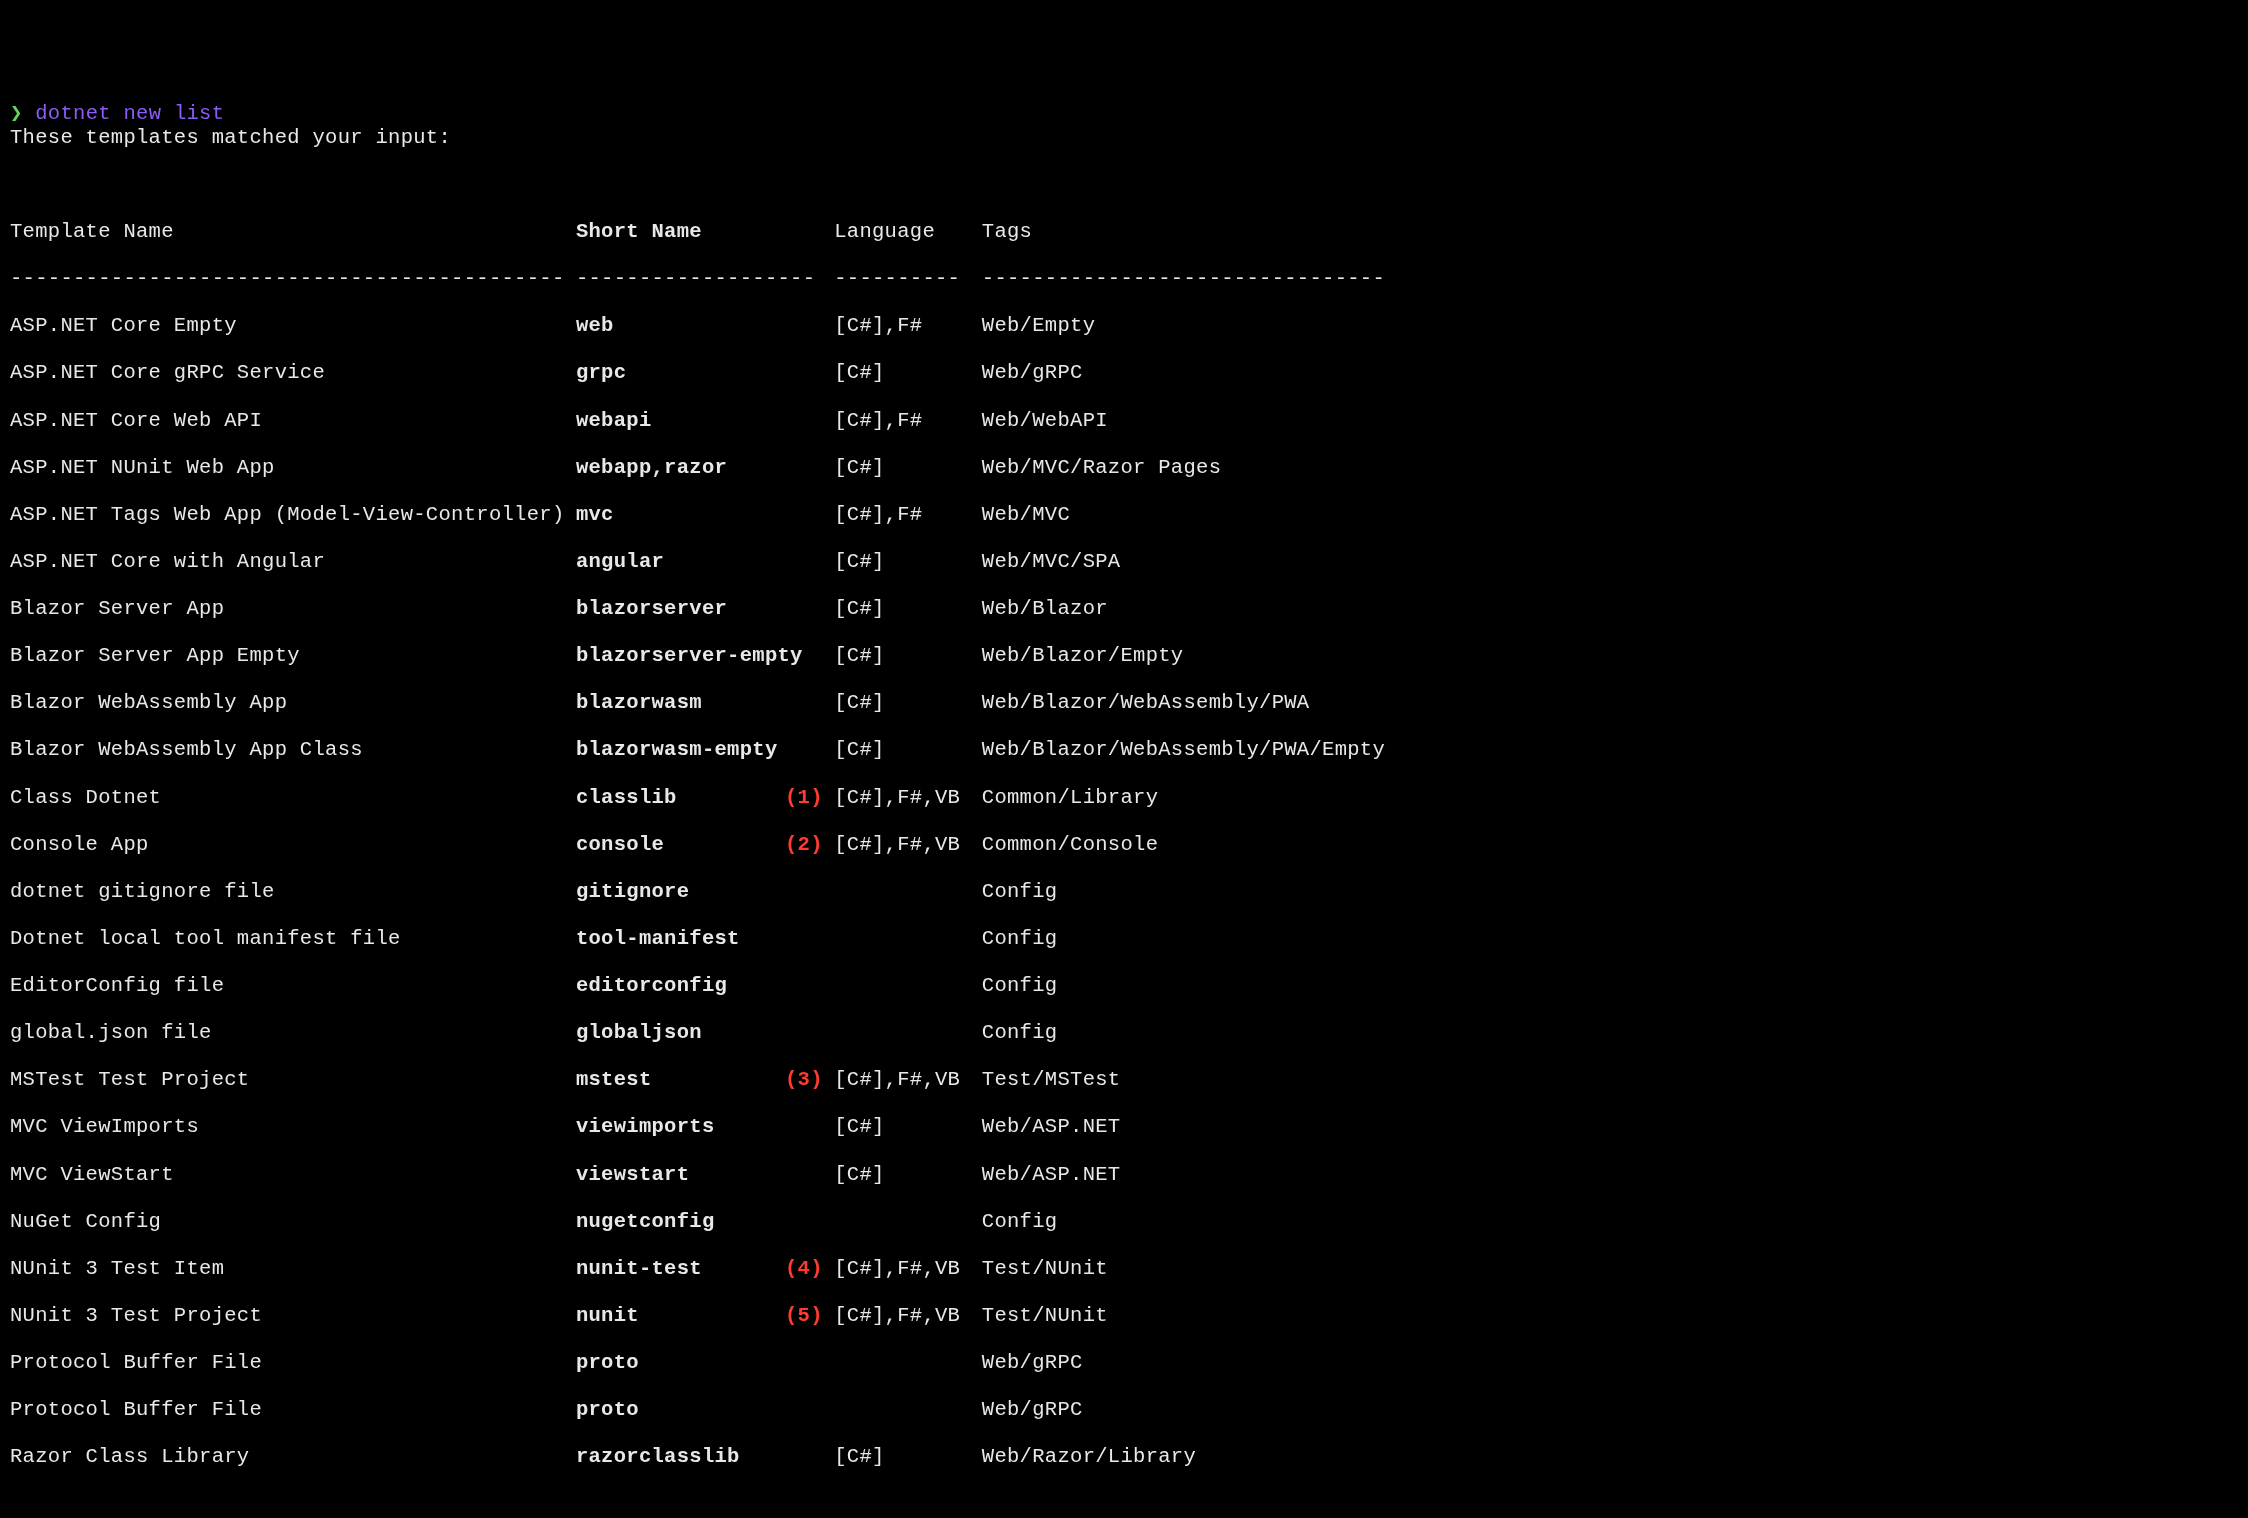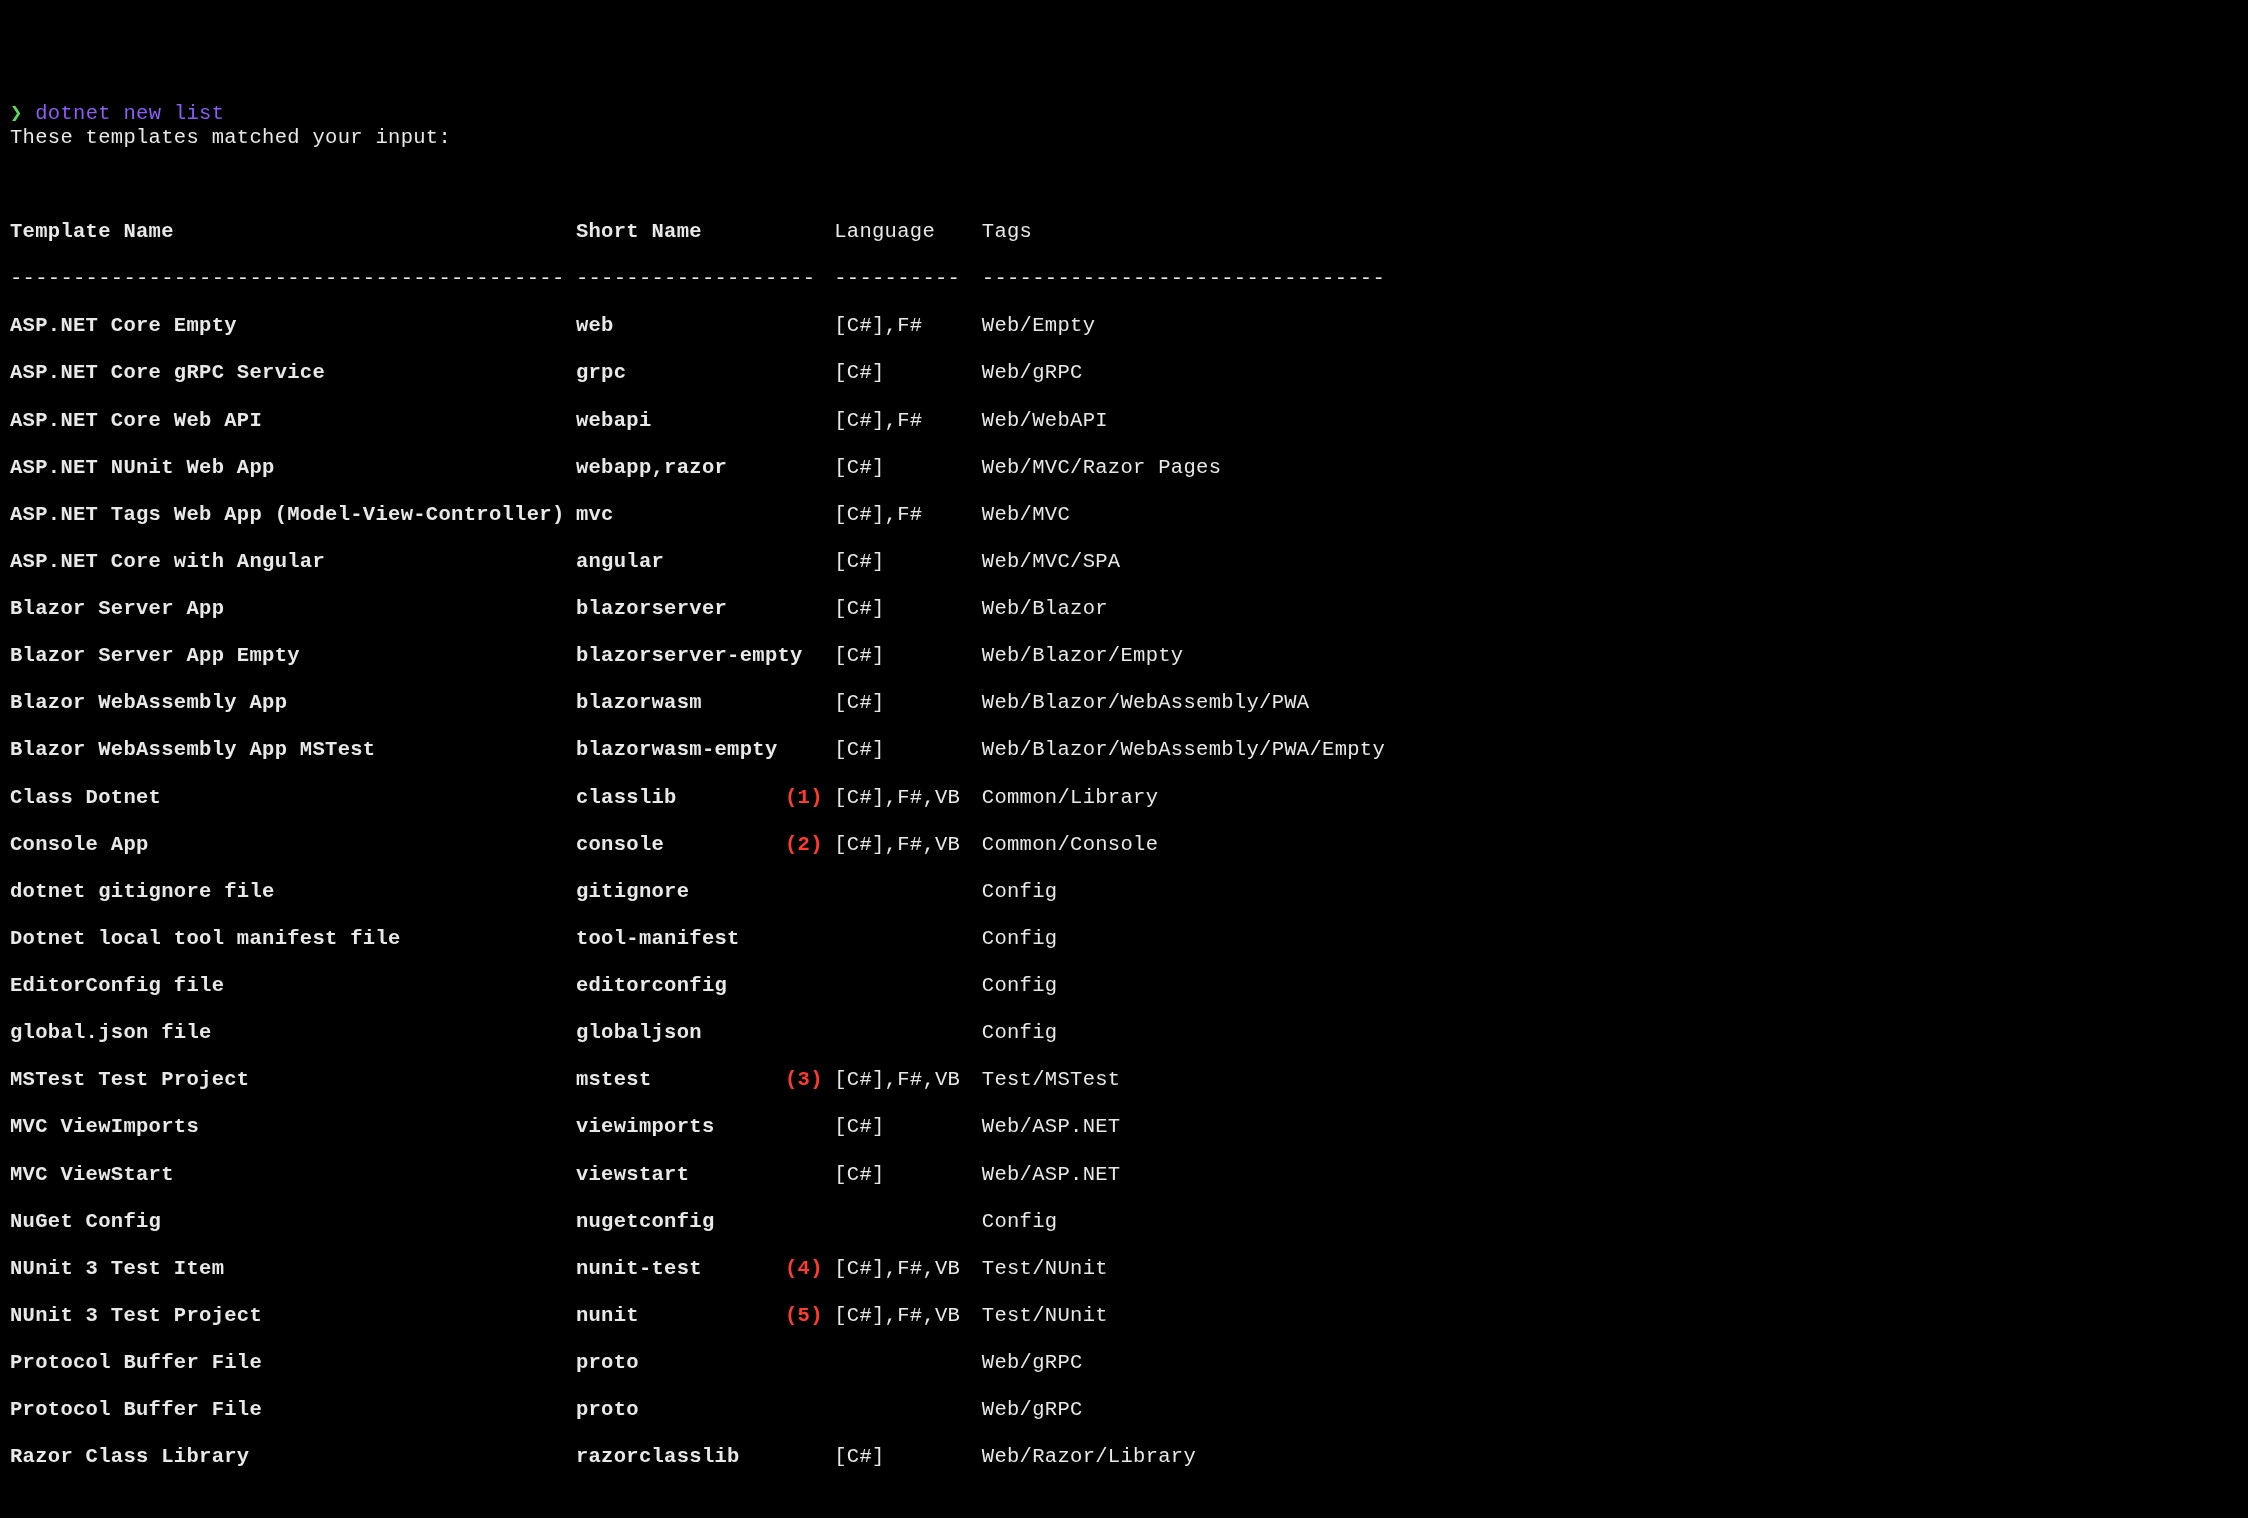--- a/index.html
+++ b/index.html
@@ -24,21 +24,21 @@
     .command {
       color: #8b5cf6;
     }
     .header-row, .divider-row, .data-row, .blank-row, .message-row {
       display: block;
     }
     .annotation {
       color: #ff3b30;
       font-weight: 600;
     }
-    .col-name   { display: inline-block; width: 46ch; font-weight: bold; }
+    .col-name   { display: inline-block; width: 46ch; }
     .col-short  { display: inline-block; width: 17ch; font-weight: bold; }
     .col-anno   { display: inline-block; width: 3ch; text-align: right; }
     .col-gap    { display: inline-block; width: 1ch; }
     .col-lang   { display: inline-block; width: 12ch; }
     .col-tags   { display: inline-block; }
     .divider-col-name  { display: inline-block; width: 44ch; }
     .divider-col-short { display: inline-block; width: 19ch; }
     .divider-col-lang  { display: inline-block; width: 10ch; }
     .divider-col-tags  { display: inline-block; }
     .divider-sp        { display: inline-block; width: 2ch; }
@@ -55,21 +55,21 @@
 <span class="divider-row"><span class="divider-col-name">--------------------------------------------</span><span class="divider-sp">  </span><span class="divider-col-short">-------------------</span><span class="divider-sp">  </span><span class="divider-col-lang">----------</span><span class="divider-sp">  </span><span class="divider-col-tags">--------------------------------</span></span>
 <span id="rows-container"><span class="data-row"><span class="col-name">ASP.NET Core Empty</span><span class="col-short">web</span><span class="col-anno annotation">   </span><span class="col-gap"> </span><span class="col-lang">[C#],F#</span><span class="col-tags">Web/Empty</span></span>
 <span class="data-row"><span class="col-name">ASP.NET Core gRPC Service</span><span class="col-short">grpc</span><span class="col-anno annotation">   </span><span class="col-gap"> </span><span class="col-lang">[C#]</span><span class="col-tags">Web/gRPC</span></span>
 <span class="data-row"><span class="col-name">ASP.NET Core Web API</span><span class="col-short">webapi</span><span class="col-anno annotation">   </span><span class="col-gap"> </span><span class="col-lang">[C#],F#</span><span class="col-tags">Web/WebAPI</span></span>
 <span class="data-row"><span class="col-name">ASP.NET NUnit Web App</span><span class="col-short">webapp,razor</span><span class="col-anno annotation">   </span><span class="col-gap"> </span><span class="col-lang">[C#]</span><span class="col-tags">Web/MVC/Razor Pages</span></span>
 <span class="data-row"><span class="col-name">ASP.NET Tags Web App (Model-View-Controller)</span><span class="col-short">mvc</span><span class="col-anno annotation">   </span><span class="col-gap"> </span><span class="col-lang">[C#],F#</span><span class="col-tags">Web/MVC</span></span>
 <span class="data-row"><span class="col-name">ASP.NET Core with Angular</span><span class="col-short">angular</span><span class="col-anno annotation">   </span><span class="col-gap"> </span><span class="col-lang">[C#]</span><span class="col-tags">Web/MVC/SPA</span></span>
 <span class="data-row"><span class="col-name">Blazor Server App</span><span class="col-short">blazorserver</span><span class="col-anno annotation">   </span><span class="col-gap"> </span><span class="col-lang">[C#]</span><span class="col-tags">Web/Blazor</span></span>
 <span class="data-row"><span class="col-name">Blazor Server App Empty</span><span class="col-short">blazorserver-empty</span><span class="col-anno annotation">   </span><span class="col-gap"> </span><span class="col-lang">[C#]</span><span class="col-tags">Web/Blazor/Empty</span></span>
 <span class="data-row"><span class="col-name">Blazor WebAssembly App</span><span class="col-short">blazorwasm</span><span class="col-anno annotation">   </span><span class="col-gap"> </span><span class="col-lang">[C#]</span><span class="col-tags">Web/Blazor/WebAssembly/PWA</span></span>
-<span class="data-row"><span class="col-name">Blazor WebAssembly App MSTest</span><span class="col-short">blazorwasm-empty</span><span class="col-anno annotation">   </span><span class="col-gap"> </span><span class="col-lang">[C#]</span><span class="col-tags">Web/Blazor/WebAssembly/PWA/Empty</span></span>
+<span class="data-row"><span class="col-name">Blazor WebAssembly App Class</span><span class="col-short">blazorwasm-empty</span><span class="col-anno annotation">   </span><span class="col-gap"> </span><span class="col-lang">[C#]</span><span class="col-tags">Web/Blazor/WebAssembly/PWA/Empty</span></span>
 <span class="data-row"><span class="col-name">Class Dotnet</span><span class="col-short">classlib</span><span class="col-anno annotation">(1)</span><span class="col-gap"> </span><span class="col-lang">[C#],F#,VB</span><span class="col-tags">Common/Library</span></span>
 <span class="data-row"><span class="col-name">Console App</span><span class="col-short">console</span><span class="col-anno annotation">(2)</span><span class="col-gap"> </span><span class="col-lang">[C#],F#,VB</span><span class="col-tags">Common/Console</span></span>
 <span class="data-row"><span class="col-name">dotnet gitignore file</span><span class="col-short">gitignore</span><span class="col-anno annotation">   </span><span class="col-gap"> </span><span class="col-lang"></span><span class="col-tags">Config</span></span>
 <span class="data-row"><span class="col-name">Dotnet local tool manifest file</span><span class="col-short">tool-manifest</span><span class="col-anno annotation">   </span><span class="col-gap"> </span><span class="col-lang"></span><span class="col-tags">Config</span></span>
 <span class="data-row"><span class="col-name">EditorConfig file</span><span class="col-short">editorconfig</span><span class="col-anno annotation">   </span><span class="col-gap"> </span><span class="col-lang"></span><span class="col-tags">Config</span></span>
 <span class="data-row"><span class="col-name">global.json file</span><span class="col-short">globaljson</span><span class="col-anno annotation">   </span><span class="col-gap"> </span><span class="col-lang"></span><span class="col-tags">Config</span></span>
 <span class="data-row"><span class="col-name">MSTest Test Project</span><span class="col-short">mstest</span><span class="col-anno annotation">(3)</span><span class="col-gap"> </span><span class="col-lang">[C#],F#,VB</span><span class="col-tags">Test/MSTest</span></span>
 <span class="data-row"><span class="col-name">MVC ViewImports</span><span class="col-short">viewimports</span><span class="col-anno annotation">   </span><span class="col-gap"> </span><span class="col-lang">[C#]</span><span class="col-tags">Web/ASP.NET</span></span>
 <span class="data-row"><span class="col-name">MVC ViewStart</span><span class="col-short">viewstart</span><span class="col-anno annotation">   </span><span class="col-gap"> </span><span class="col-lang">[C#]</span><span class="col-tags">Web/ASP.NET</span></span>
 <span class="data-row"><span class="col-name">NuGet Config</span><span class="col-short">nugetconfig</span><span class="col-anno annotation">   </span><span class="col-gap"> </span><span class="col-lang"></span><span class="col-tags">Config</span></span>

